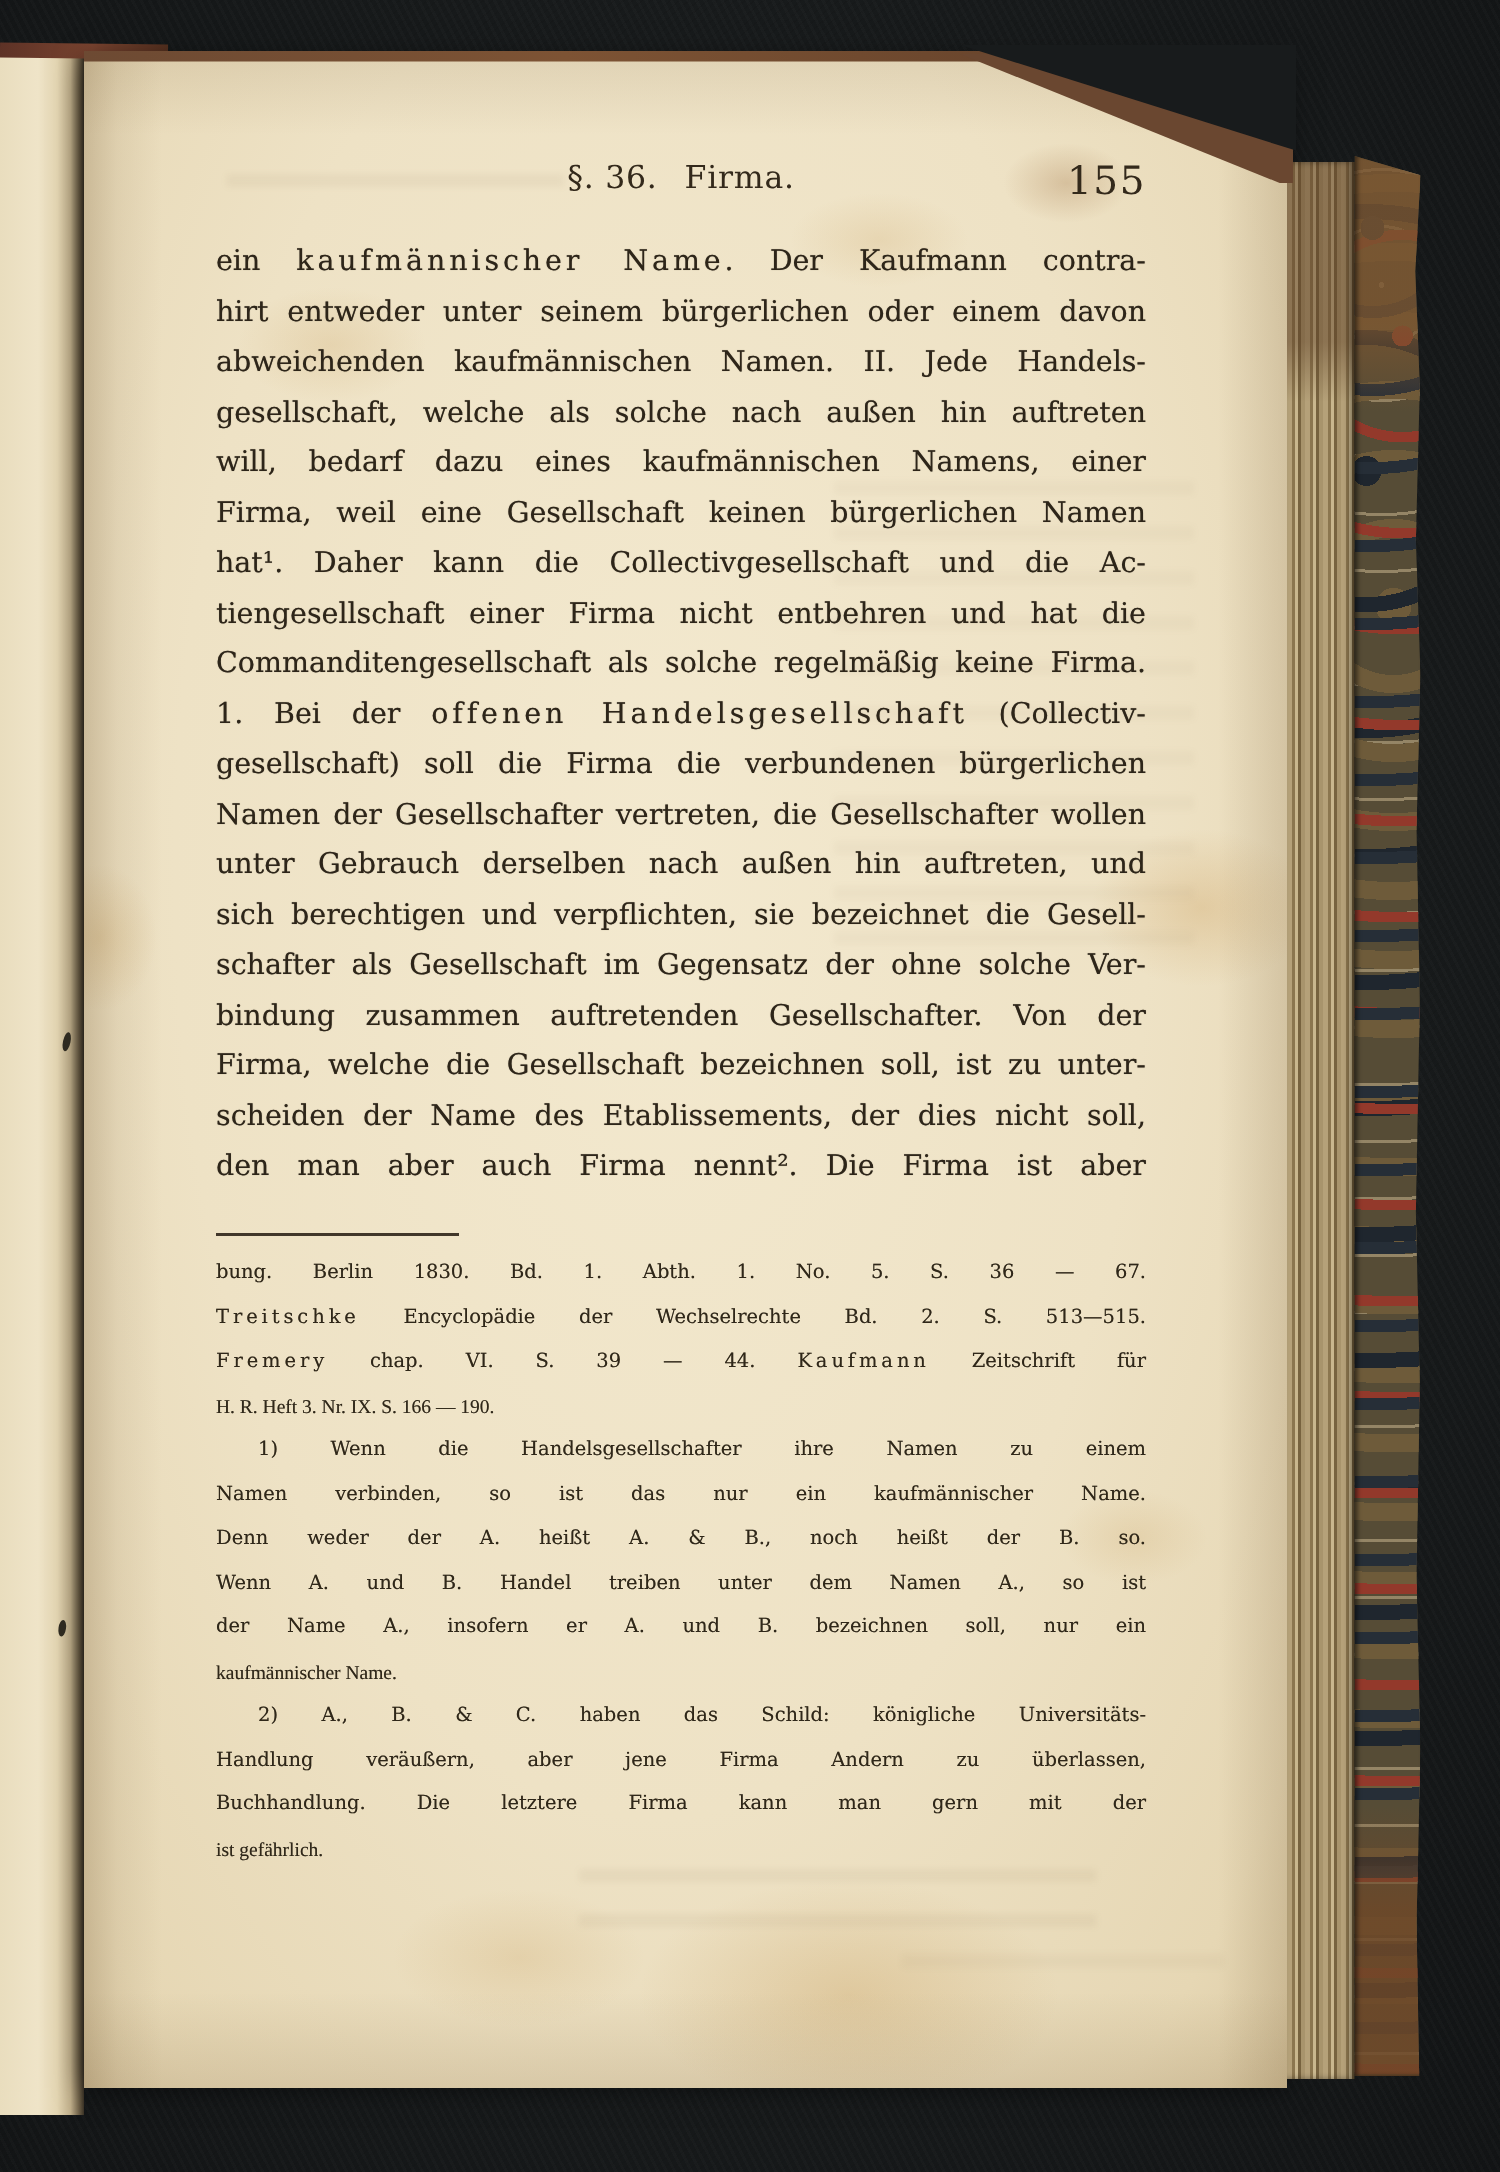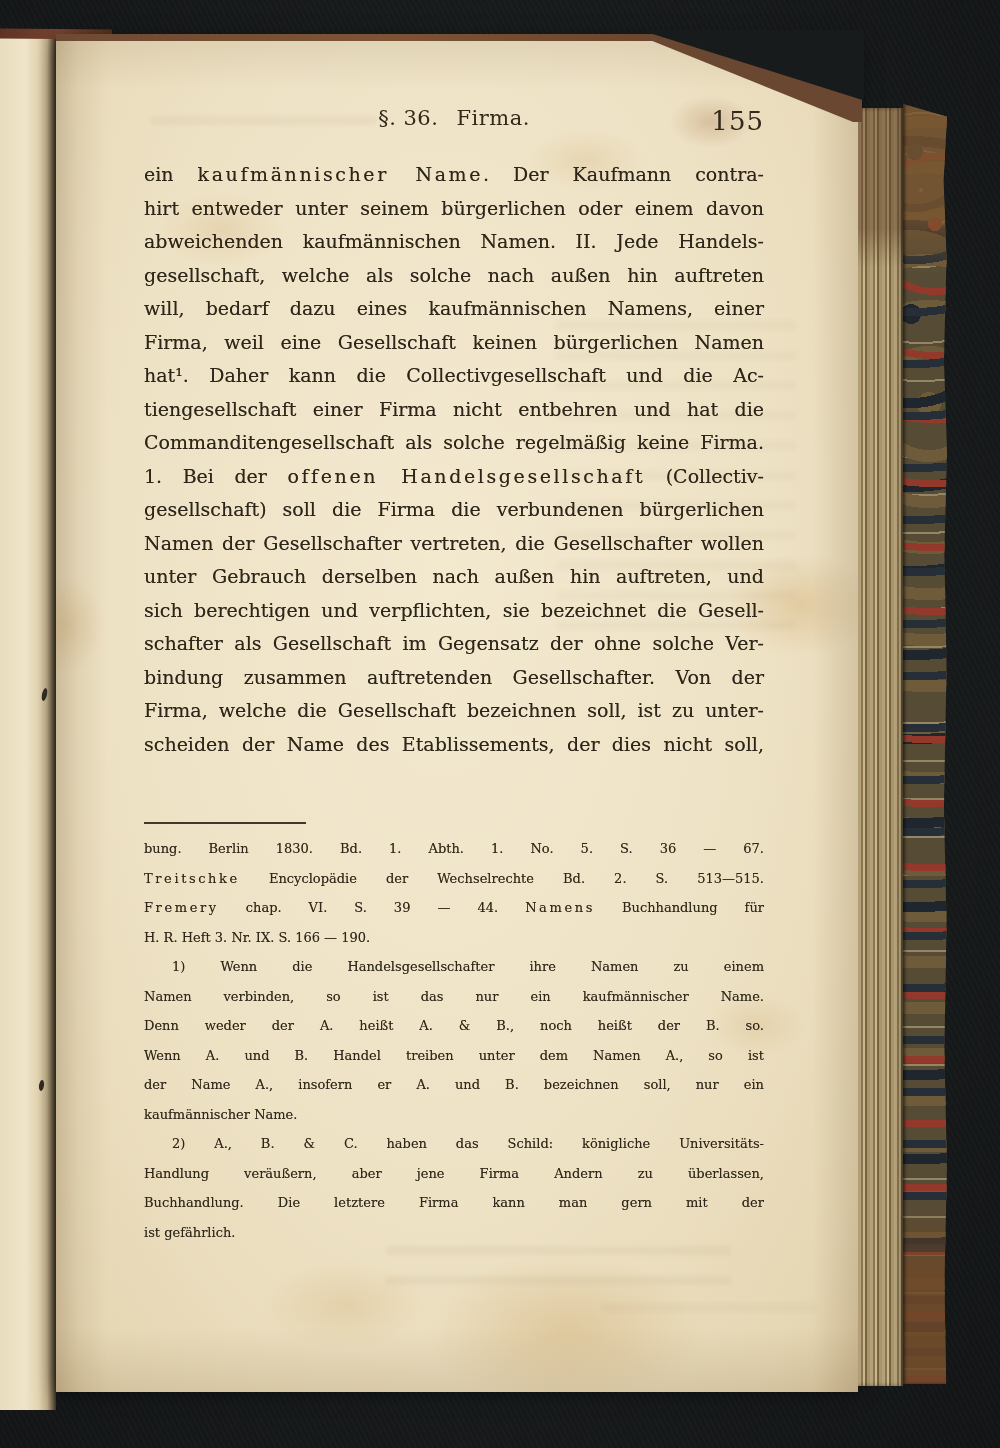--- a/index.html
+++ b/index.html
@@ -131,21 +131,21 @@
     position:absolute;left:88px;top:782px;width:162px;height:2px;z-index:3;
     background:#41372a;
   }
 
   .footnotes{
     position:absolute;left:88px;top:794px;width:620px;z-index:3;
     font-size:13px;line-height:29.5px;color:#2f2719;
     text-shadow:0 0 .4px rgba(47,39,25,.5);
   }
   .fline{text-align:justify;text-align-last:justify;}
-  .fline.end{text-align-last:left;}
+  .fline.end{text-align-last:left;font-family:Liberation Serif, serif;}
   .fline.ind{padding-left:28px;}
 </style>
 </head>
 <body>
 
 <div class="scene">
 
   <div class="sliver"></div>
   <div class="spinetop"></div>
 
@@ -175,28 +175,29 @@
       <div class="bline">Commanditengesellschaft als solche regelmäßig keine Firma.</div>
       <div class="bline"><span>1. Bei der </span><span class="sperr">offenen Handelsgesellschaft</span><span> (Collectiv-</span></div>
       <div class="bline">gesellschaft) soll die Firma die verbundenen bürgerlichen</div>
       <div class="bline">Namen der Gesellschafter vertreten, die Gesellschafter wollen</div>
       <div class="bline">unter Gebrauch derselben nach außen hin auftreten, und</div>
       <div class="bline">sich berechtigen und verpflichten, sie bezeichnet die Gesell-</div>
       <div class="bline">schafter als Gesellschaft im Gegensatz der ohne solche Ver-</div>
       <div class="bline">bindung zusammen auftretenden Gesellschafter. Von der</div>
       <div class="bline">Firma, welche die Gesellschaft bezeichnen soll, ist zu unter-</div>
       <div class="bline">scheiden der Name des Etablissements, der dies nicht soll,</div>
+      <div class="bline">den man aber auch Firma nennt². Die Firma ist aber</div>
     </div>
 
     <div class="rule"></div>
 
     <div class="footnotes">
       <div class="fline">bung. Berlin 1830. Bd. 1. Abth. 1. No. 5. S. 36 — 67.</div>
       <div class="fline"><span class="sperr">Treitschke</span><span> Encyclopädie der Wechselrechte Bd. 2. S. 513—515.</span></div>
-      <div class="fline"><span class="sperr">Fremery</span><span> chap. VI. S. 39 — 44. </span><span class="sperr">Namens</span><span> Buchhandlung für</span></div>
+      <div class="fline"><span class="sperr">Fremery</span><span> chap. VI. S. 39 — 44. </span><span class="sperr">Kaufmann</span><span> Zeitschrift für</span></div>
       <div class="fline end">H. R. Heft 3. Nr. IX. S. 166 — 190.</div>
       <div class="fline ind">1) Wenn die Handelsgesellschafter ihre Namen zu einem</div>
       <div class="fline">Namen verbinden, so ist das nur ein kaufmännischer Name.</div>
       <div class="fline">Denn weder der A. heißt A. &amp; B., noch heißt der B. so.</div>
       <div class="fline">Wenn A. und B. Handel treiben unter dem Namen A., so ist</div>
       <div class="fline">der Name A., insofern er A. und B. bezeichnen soll, nur ein</div>
       <div class="fline end">kaufmännischer Name.</div>
       <div class="fline ind">2) A., B. &amp; C. haben das Schild: königliche Universitäts-</div>
       <div class="fline">Handlung veräußern, aber jene Firma Andern zu überlassen,</div>
       <div class="fline">Buchhandlung. Die letztere Firma kann man gern mit der</div>

